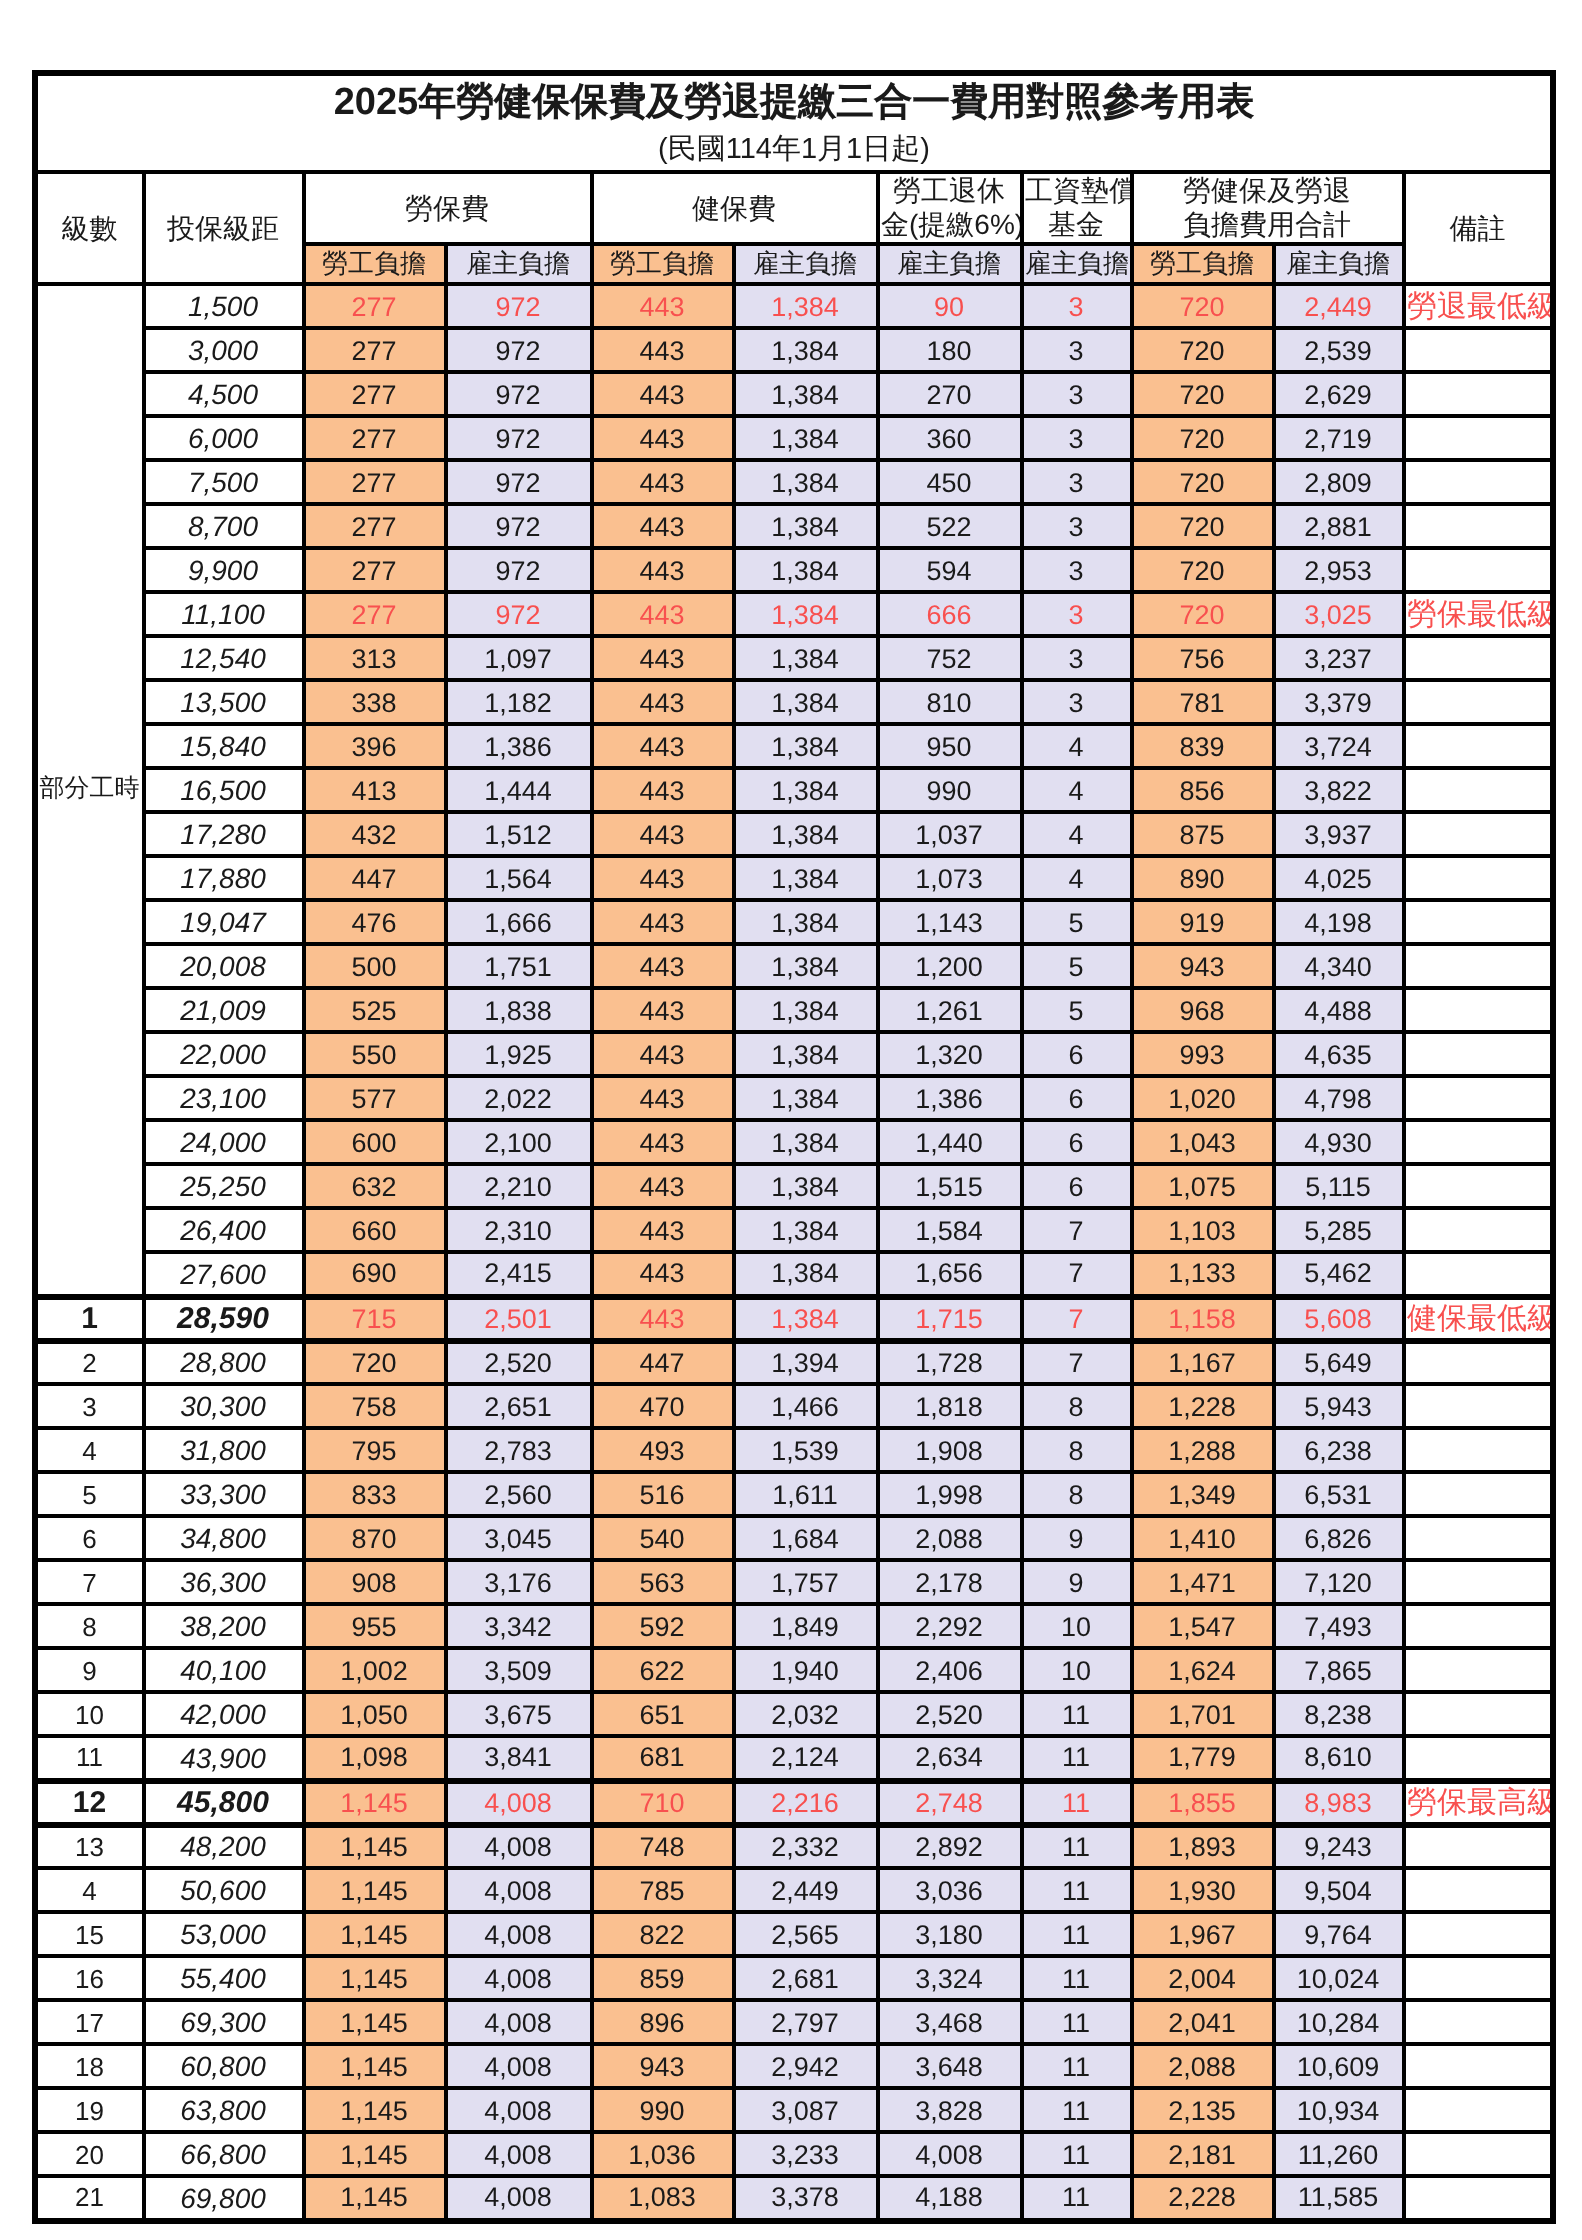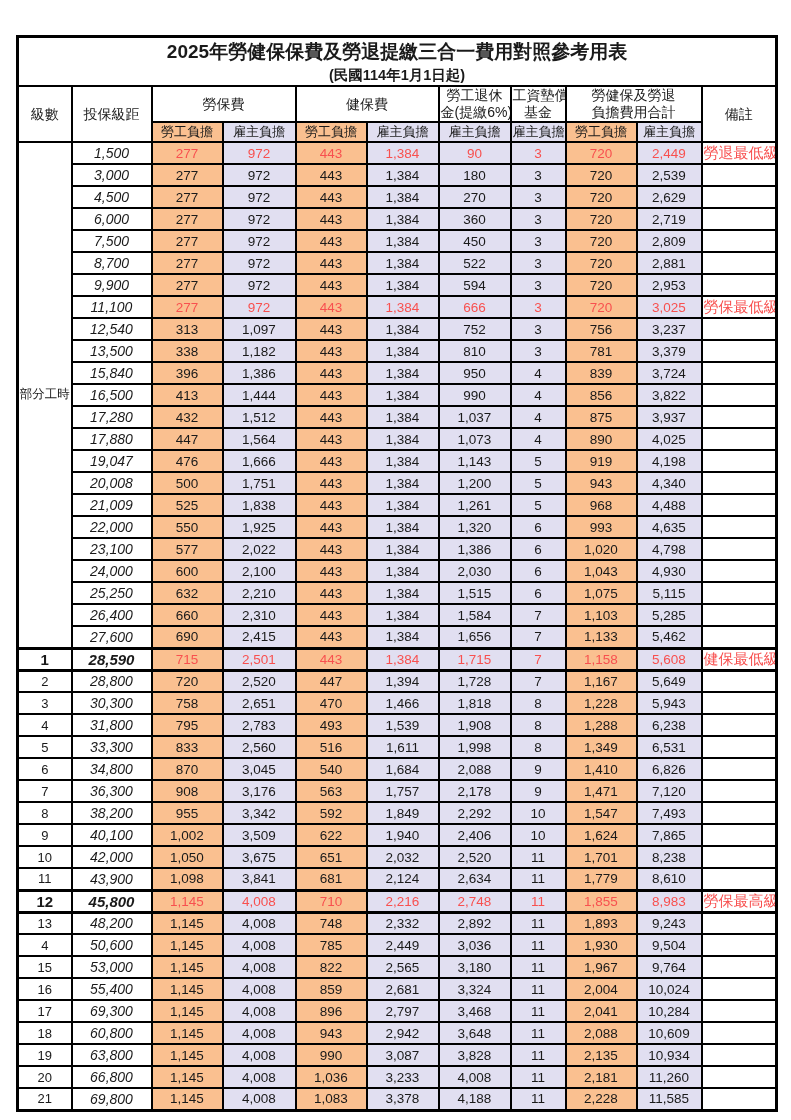--- a/index.html
+++ b/index.html
@@ -19,21 +19,21 @@
     border:2px solid #000;
     padding:0 1px;
     text-align:center; vertical-align:middle;
     font-size:13.5px; font-weight:normal;
     white-space:nowrap; overflow:hidden;
     background:#fff;
   }
   
   .title-cell { height:47px; border-bottom:2px solid #000; }
   .title-main { font-size:19px; font-weight:bold; line-height:26px; }
-  .title-sub  { font-size:14.5px; font-weight:bold; line-height:20px;text-align:center; }
+  .title-sub  { font-size:14.5px; font-weight:normal; line-height:20px;text-align:center; }
   
   tr.hdr-top th { height:34px; font-size:14px; line-height:17px; }
   tr.hdr-sub th { height:17px; font-size:13px; }
   .emp { background:var(--emp-bg); }
   .er  { background:var(--er-bg); }
   
   tbody tr { height:22px; }
   tbody td { font-size:13.5px; }
   td.bracket-cell { font-size:14px;font-style:italic; }
   td.level-cell { font-size:13px; }
@@ -328,21 +328,21 @@
           <td class="value-cell emp">1,020</td>
           <td class="value-cell er">4,798</td>
           <td class="remark-cell"></td>
         </tr>
         <tr>
           <td class="bracket-cell">24,000</td>
           <td class="value-cell emp">600</td>
           <td class="value-cell er">2,100</td>
           <td class="value-cell emp">443</td>
           <td class="value-cell er">1,384</td>
-          <td class="value-cell er">2,030</td>
+          <td class="value-cell er">1,440</td>
           <td class="value-cell er">6</td>
           <td class="value-cell emp">1,043</td>
           <td class="value-cell er">4,930</td>
           <td class="remark-cell"></td>
         </tr>
         <tr>
           <td class="bracket-cell">25,250</td>
           <td class="value-cell emp">632</td>
           <td class="value-cell er">2,210</td>
           <td class="value-cell emp">443</td>

